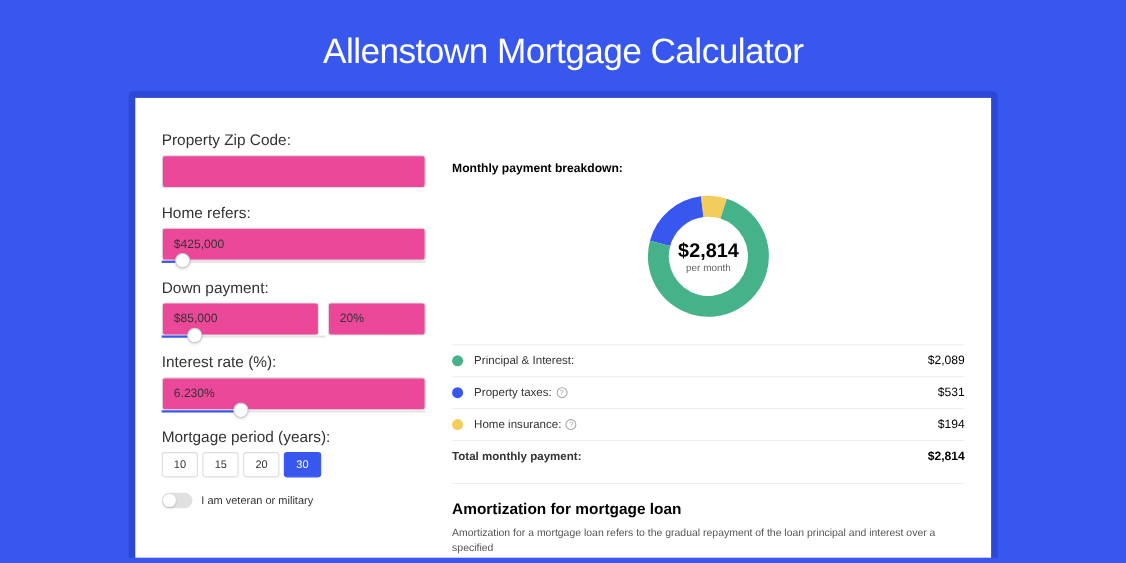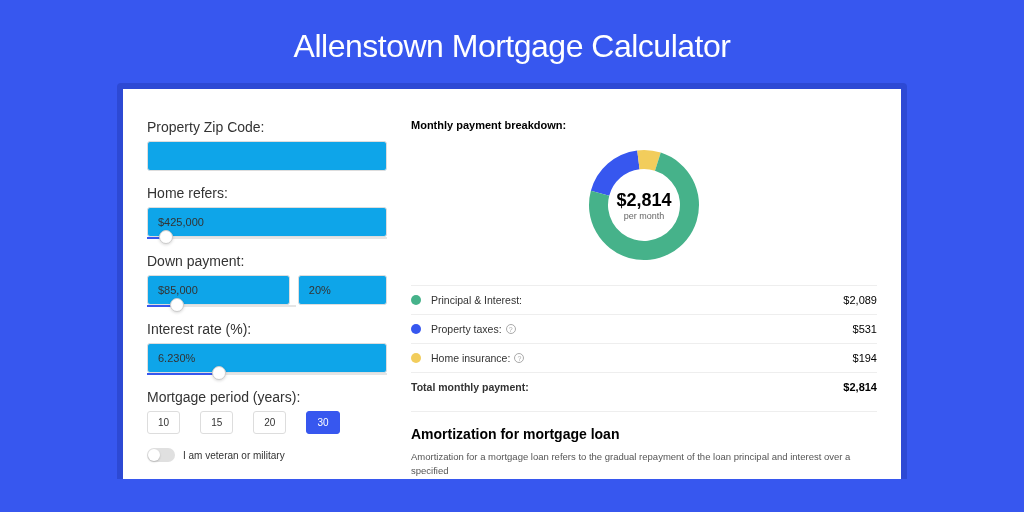--- a/index.html
+++ b/index.html
@@ -28,36 +28,36 @@
     border-radius: 4px 4px 0 0;
   }
   .card {
     background: #fff;
     width: 100%;
     display: flex;
     padding: 30px 24px 0 24px;
     gap: 24px;
   }
   .left-col { width: 240px; flex-shrink: 0; }
-  .right-col { flex: 1; }
+  .right-col { flex: 1; margin-top: 28px; }
   .field { margin-bottom: 14px; position: relative; }
   .label {
     font-size: 14px;
     color: #333;
     margin-bottom: 6px;
     display: block;
   }
   .input {
     width: 100%;
     border: 1px solid #ddd;
     border-radius: 3px;
     padding: 8px 10px;
     font-size: 11px;
     color: #333;
-    background: #0ea5e9;
+    background: #ec4899;
   }
   .slider-track {
     position: relative;
     height: 2px;
     background: #e5e5e5;
     margin-top: 0px;
   }
   .slider-fill {
     position: absolute;
     height: 2px;
@@ -70,21 +70,21 @@
     height: 14px;
     background: #fff;
     border: 1px solid #ccc;
     border-radius: 50%;
     top: -7px;
     box-shadow: 0 1px 3px rgba(0,0,0,0.15);
   }
   .dp-row { display: flex; gap: 8px; }
   .dp-row .input:first-child { flex: 1.8; }
   .dp-row .input:last-child { flex: 1; }
-  .period-row { display: flex; gap: 20px; }
+  .period-row { display: flex; gap: 4px; }
   .period-btn {
     border: 1px solid #ddd;
     background: #fff;
     padding: 5px 10px;
     font-size: 10px;
     border-radius: 3px;
     cursor: pointer;
     color: #333;
   }
   .period-btn.active {

